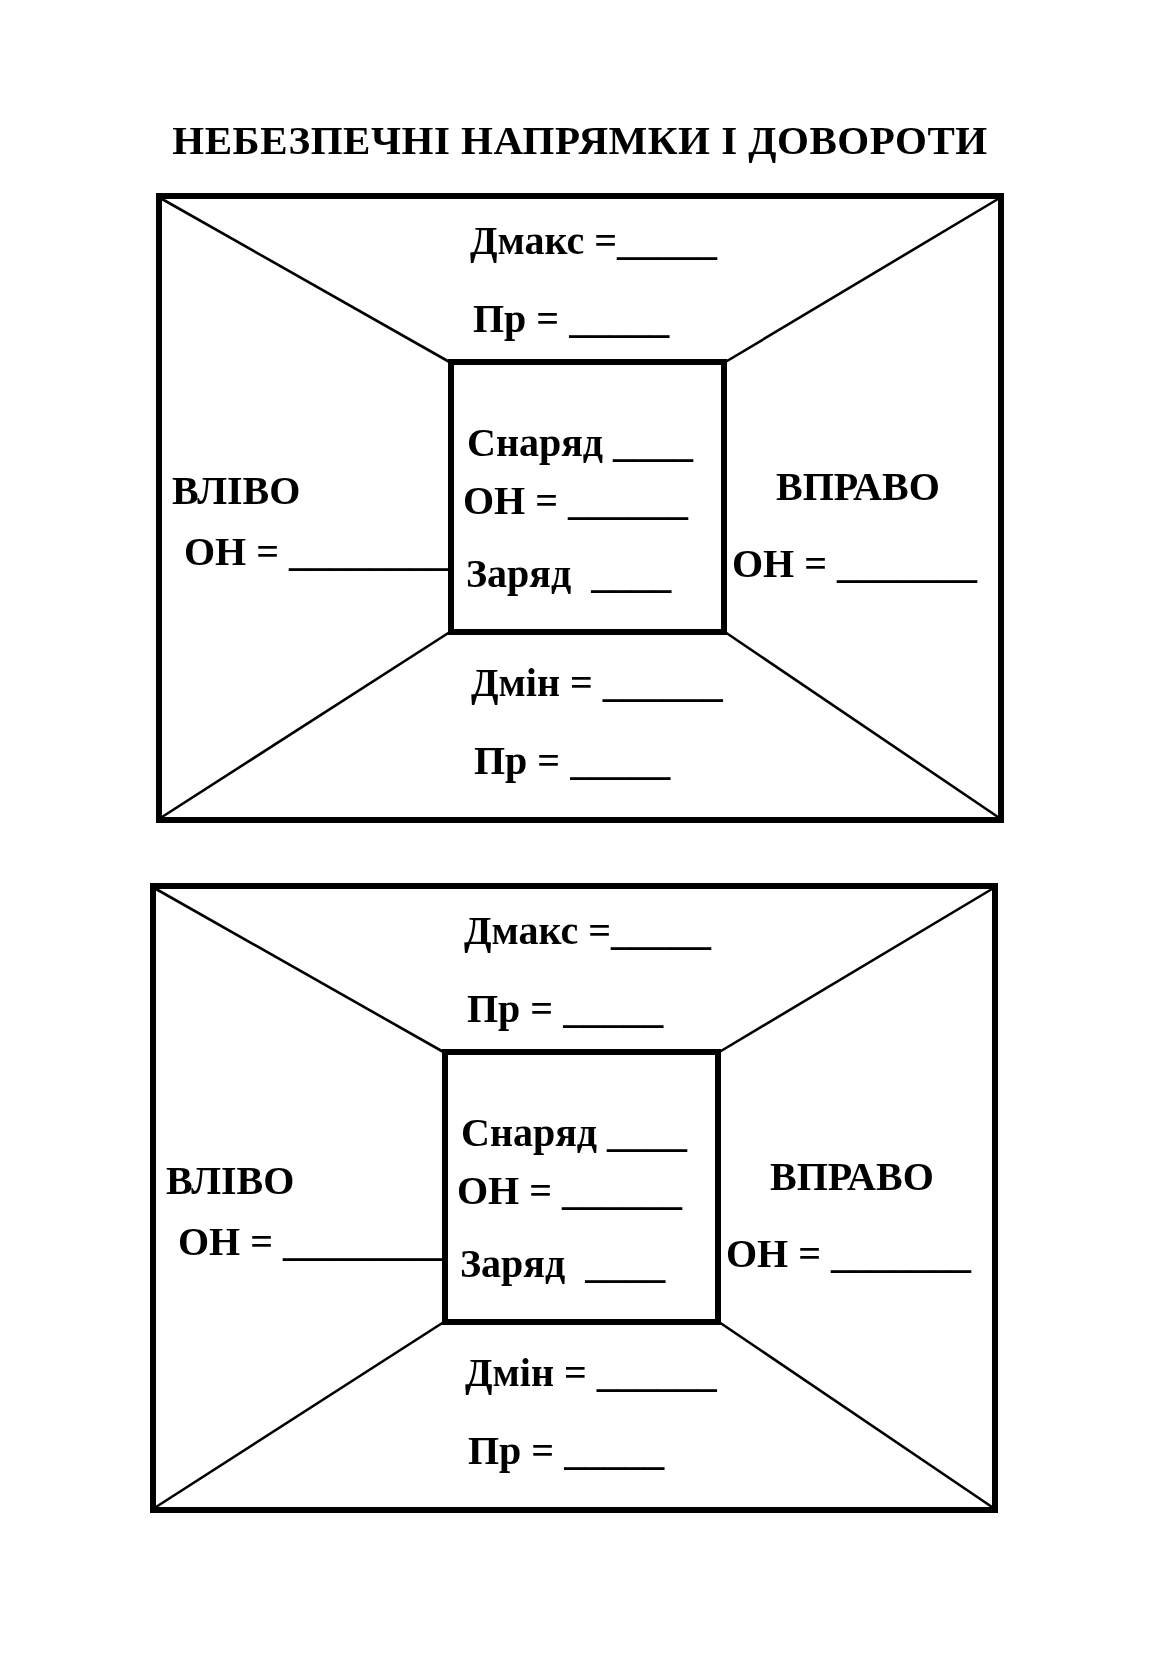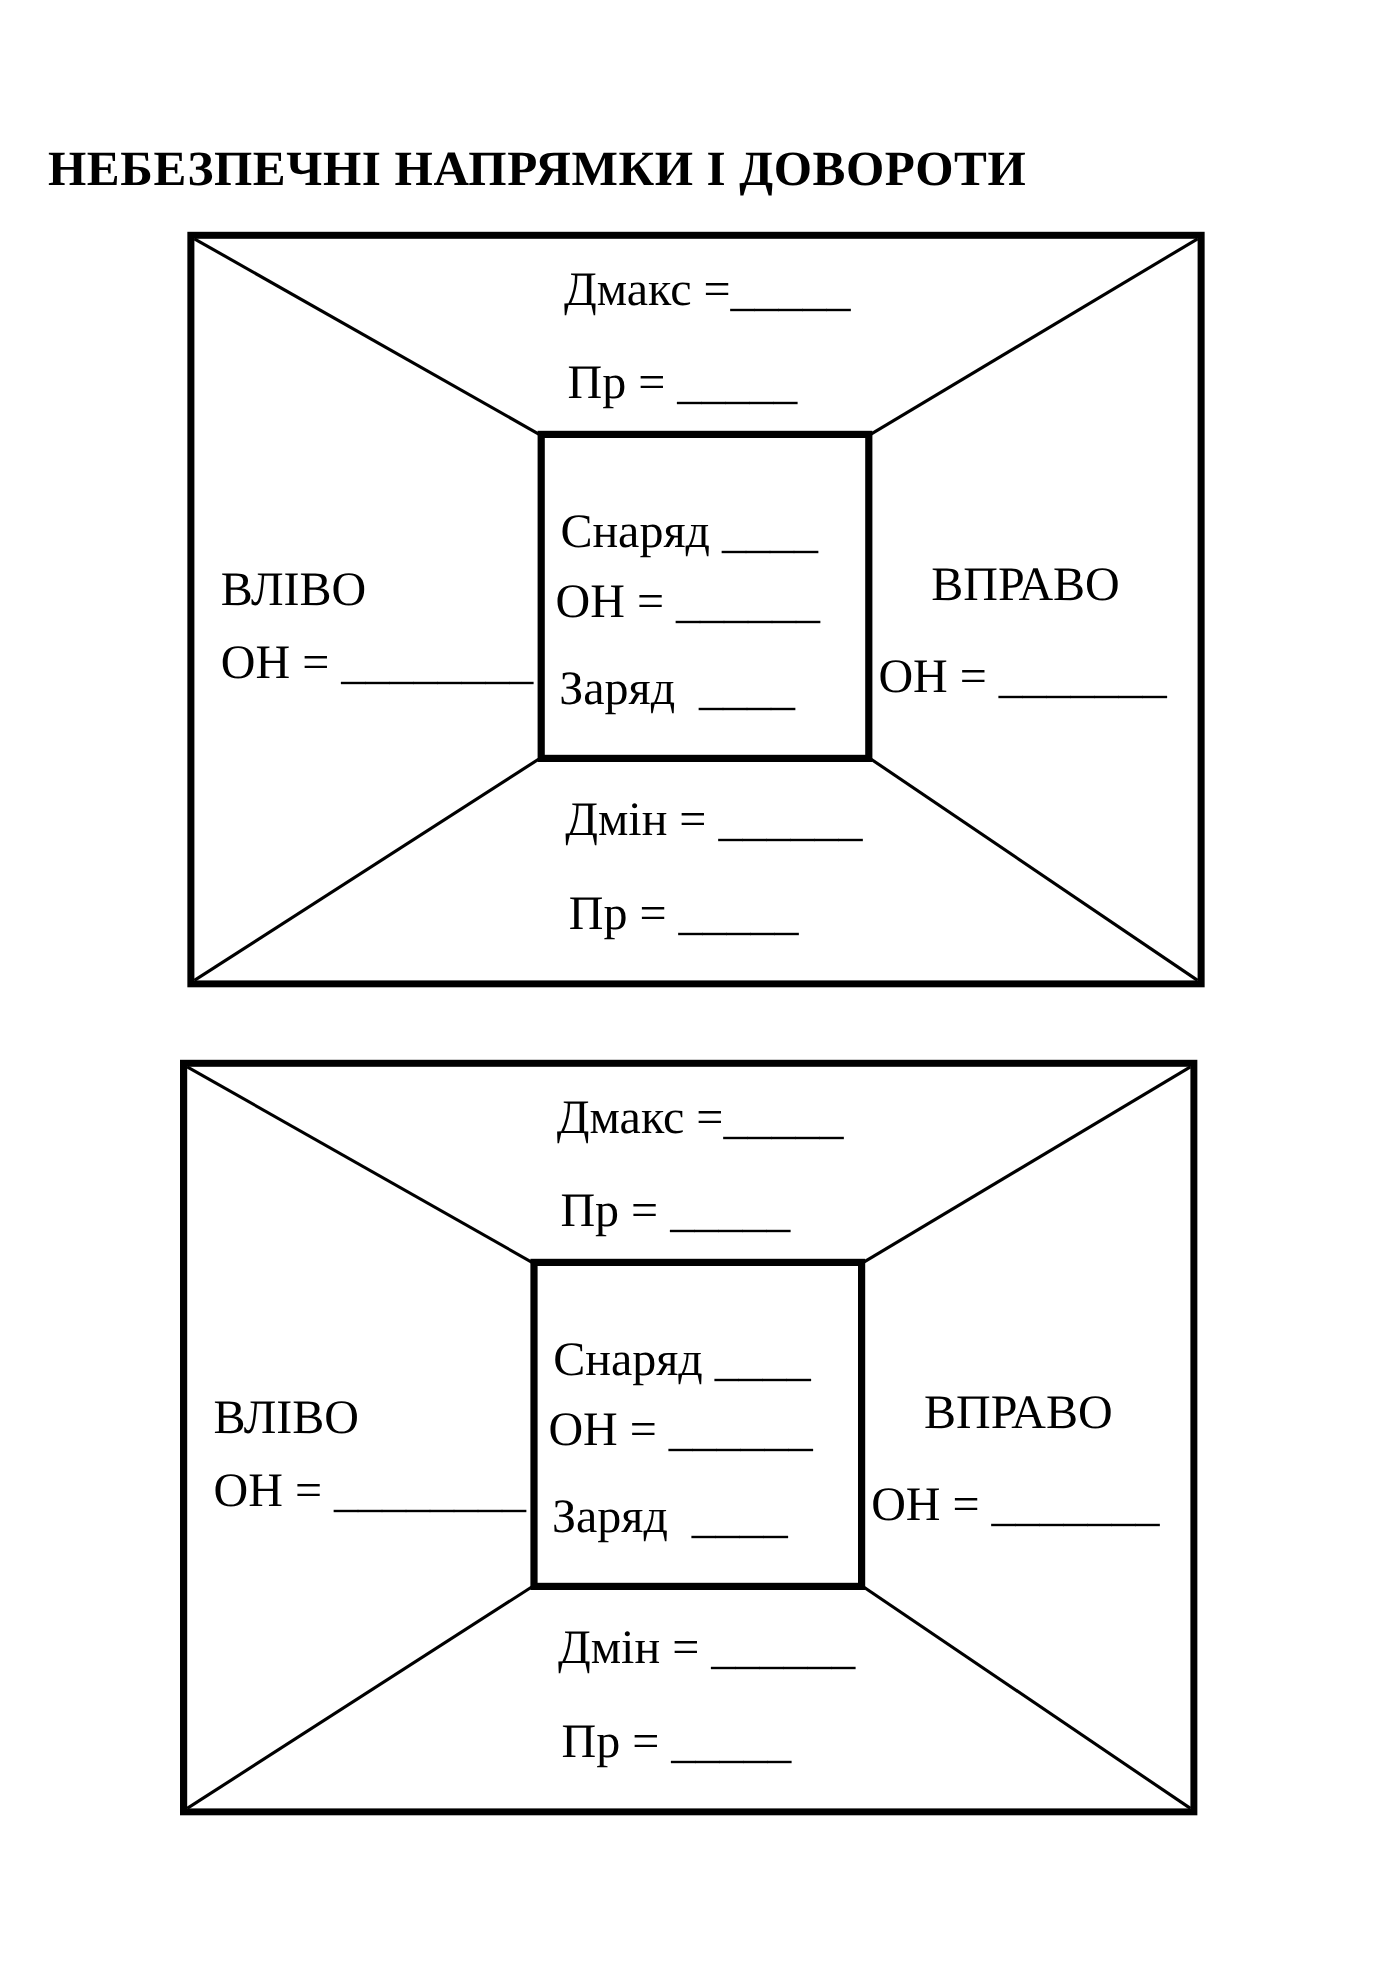--- a/index.html
+++ b/index.html
@@ -13,21 +13,21 @@
     background: #ffffff;
     font-family: "Liberation Serif", "DejaVu Serif", serif;
     color: #000000;
     overflow: hidden;
   }
   .page-title {
     position: absolute;
     left: 40px;
     top: 116px;
     width: 1080px;
-    text-align: left;
+    text-align: center;
     font-size: 41px;
     font-weight: bold;
     letter-spacing: 0.5px;
     white-space: pre;
   }
   .diagram {
     position: absolute;
     width: 848px;
     height: 630px;
   }
@@ -35,28 +35,28 @@
   .diagram-2 { left: 150px; top: 883px; }
   .frame-svg {
     position: absolute;
     left: 0; top: 0;
     width: 848px;
     height: 630px;
   }
   .lbl {
     position: absolute;
     font-size: 40px;
-    font-weight: normal;
+    font-weight: bold;
     line-height: 1;
     white-space: pre;
   }
   
   .pos-dmax     { left: 314px; top: 28px; }
   .pos-pr-top   { left: 317px; top: 106px; }
-  .pos-vlivo    { left: 28px;  top: 278px; }
+  .pos-vlivo    { left: 16px;  top: 278px; }
   .pos-on-left  { left: 28px;  top: 339px; }
   .pos-vpravo   { left: 620px; top: 274px; }
   .pos-on-right { left: 576px; top: 351px; }
   .pos-snaryad  { left: 311px; top: 210px; margin-top: 20px; }
   .pos-on-mid   { left: 307px; top: 288px; text-align: center; }
   .pos-zaryad   { left: 310px; top: 361px; }
   .pos-dmin     { left: 315px; top: 470px; text-align: right; }
   .pos-pr-bot   { left: 318px; top: 548px; }
 </style>
 </head>

